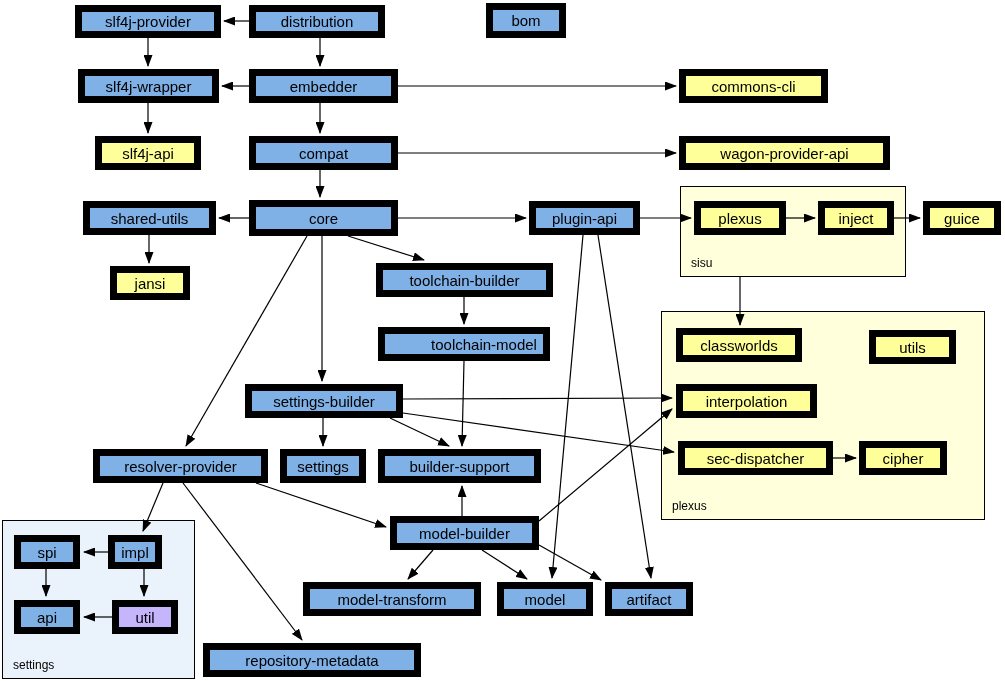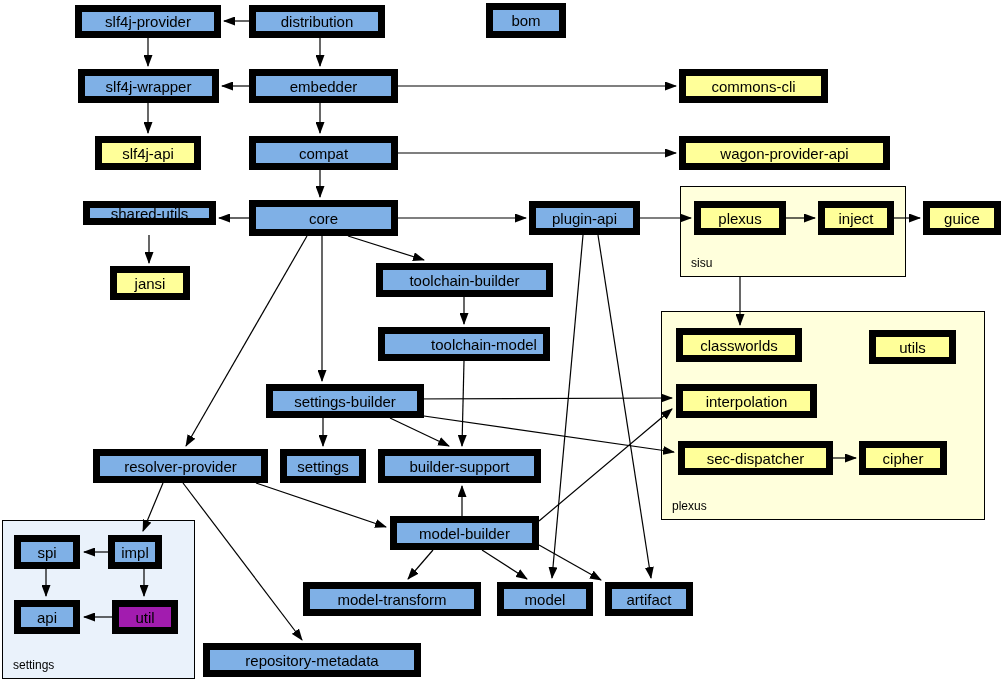--- a/index.html
+++ b/index.html
@@ -115,41 +115,41 @@
   <div id="nodes">
       <div class="node" style="left: 75px; top: 5px; width: 146px; height: 33px; background: rgb(127, 176, 230); border-color: rgb(0, 0, 0);">slf4j-provider</div>
       <div class="node" style="left: 249px; top: 5px; width: 136px; height: 33px; background: rgb(127, 176, 230); border-color: rgb(0, 0, 0);">distribution</div>
       <div class="node" style="left: 486px; top: 3px; width: 80px; height: 35px; background: rgb(127, 176, 230); border-color: rgb(0, 0, 0);">bom</div>
       <div class="node" style="left: 78px; top: 69px; width: 141px; height: 34px; background: rgb(127, 176, 230); border-color: rgb(0, 0, 0);">slf4j-wrapper</div>
       <div class="node" style="left: 249px; top: 69px; width: 149px; height: 34px; background: rgb(127, 176, 230); border-color: rgb(0, 0, 0);">embedder</div>
       <div class="node" style="left: 679px; top: 69px; width: 149px; height: 34px; background: rgb(255, 255, 153); border-color: rgb(0, 0, 0);">commons-cli</div>
       <div class="node" style="left: 95px; top: 136px; width: 106px; height: 34px; background: rgb(255, 255, 153); border-color: rgb(0, 0, 0);">slf4j-api</div>
       <div class="node" style="left: 249px; top: 136px; width: 149px; height: 34px; background: rgb(127, 176, 230); border-color: rgb(0, 0, 0);">compat</div>
       <div class="node" style="left: 679px; top: 136px; width: 211px; height: 34px; background: rgb(255, 255, 153); border-color: rgb(0, 0, 0);">wagon-provider-api</div>
-      <div class="node" style="left: 83px; top: 201px; width: 133px; height: 24px; background: rgb(127, 176, 230); border-color: rgb(0, 0, 0);">shared-utils</div>
+      <div class="node" style="left: 83px; top: 201px; width: 133px; height: 34px; background: rgb(127, 176, 230); border-color: rgb(0, 0, 0);">shared-utils</div>
       <div class="node" style="left: 249px; top: 200px; width: 149px; height: 36px; background: rgb(127, 176, 230); border-color: rgb(0, 0, 0);">core</div>
       <div class="node" style="left: 529px; top: 201px; width: 111px; height: 34px; background: rgb(127, 176, 230); border-color: rgb(0, 0, 0);">plugin-api</div>
       <div class="node" style="left: 694px; top: 201px; width: 92px; height: 34px; background: rgb(255, 255, 153); border-color: rgb(0, 0, 0);">plexus</div>
       <div class="node" style="left: 818px; top: 201px; width: 76px; height: 34px; background: rgb(255, 255, 153); border-color: rgb(0, 0, 0);">inject</div>
       <div class="node" style="left: 923px; top: 201px; width: 78px; height: 34px; background: rgb(255, 255, 153); border-color: rgb(0, 0, 0);">guice</div>
       <div class="node" style="left: 110px; top: 266px; width: 80px; height: 34px; background: rgb(255, 255, 153); border-color: rgb(0, 0, 0);">jansi</div>
       <div class="node" style="left: 376px; top: 263px; width: 177px; height: 34px; background: rgb(127, 176, 230); border-color: rgb(0, 0, 0);">toolchain-builder</div>
       <div class="node" style="left: 378px; top: 327px; width: 172px; height: 34px; background: rgb(127, 176, 230); border-color: rgb(0, 0, 0); padding-left: 40px;">toolchain-model</div>
       <div class="node" style="left: 676px; top: 328px; width: 126px; height: 34px; background: rgb(255, 255, 153); border-color: rgb(0, 0, 0);">classworlds</div>
       <div class="node" style="left: 869px; top: 330px; width: 87px; height: 34px; background: rgb(255, 255, 153); border-color: rgb(0, 0, 0);">utils</div>
       <div class="node" style="left: 676px; top: 384px; width: 141px; height: 34px; background: rgb(255, 255, 153); border-color: rgb(0, 0, 0);">interpolation</div>
       <div class="node" style="left: 678px; top: 441px; width: 155px; height: 34px; background: rgb(255, 255, 153); border-color: rgb(0, 0, 0);">sec-dispatcher</div>
       <div class="node" style="left: 859px; top: 441px; width: 88px; height: 34px; background: rgb(255, 255, 153); border-color: rgb(0, 0, 0);">cipher</div>
-      <div class="node" style="left: 245px; top: 384px; width: 158px; height: 34px; background: rgb(127, 176, 230); border-color: rgb(0, 0, 0); margin-left: 21px;">settings-builder</div>
+      <div class="node" style="left: 245px; top: 384px; width: 158px; height: 34px; background: rgb(127, 176, 230); border-color: rgb(0, 0, 0);">settings-builder</div>
       <div class="node" style="left: 93px; top: 449px; width: 175px; height: 34px; background: rgb(127, 176, 230); border-color: rgb(0, 0, 0);">resolver-provider</div>
       <div class="node" style="left: 280px; top: 449px; width: 86px; height: 34px; background: rgb(127, 176, 230); border-color: rgb(0, 0, 0);">settings</div>
       <div class="node" style="left: 378px; top: 449px; width: 163px; height: 34px; background: rgb(127, 176, 230); border-color: rgb(0, 0, 0);">builder-support</div>
       <div class="node" style="left: 14px; top: 535px; width: 66px; height: 34px; background: rgb(127, 176, 230); border-color: rgb(0, 0, 0);">spi</div>
       <div class="node" style="left: 108px; top: 535px; width: 54px; height: 34px; background: rgb(127, 176, 230); border-color: rgb(0, 0, 0);">impl</div>
       <div class="node" style="left: 14px; top: 600px; width: 66px; height: 34px; background: rgb(127, 176, 230); border-color: rgb(0, 0, 0);">api</div>
-      <div class="node" style="left: 112px; top: 600px; width: 66px; height: 34px; background: #a21caf; border-color: rgb(0, 0, 0);">util</div>
+      <div class="node" style="left: 112px; top: 600px; width: 66px; height: 34px; background: #c4b5fd; border-color: rgb(0, 0, 0);">util</div>
       <div class="node" style="left: 390px; top: 516px; width: 149px; height: 34px; background: rgb(127, 176, 230); border-color: rgb(0, 0, 0);">model-builder</div>
       <div class="node" style="left: 303px; top: 582px; width: 178px; height: 34px; background: rgb(127, 176, 230); border-color: rgb(0, 0, 0);">model-transform</div>
       <div class="node" style="left: 497px; top: 582px; width: 96px; height: 34px; background: rgb(127, 176, 230); border-color: rgb(0, 0, 0);">model</div>
       <div class="node" style="left: 605px; top: 582px; width: 88px; height: 34px; background: rgb(127, 176, 230); border-color: rgb(0, 0, 0);">artifact</div>
       <div class="node" style="left: 203px; top: 643px; width: 218px; height: 34px; background: rgb(127, 176, 230); border-color: rgb(0, 0, 0);">repository-metadata</div>
     </div>
 </div>
 
 </body></html>

